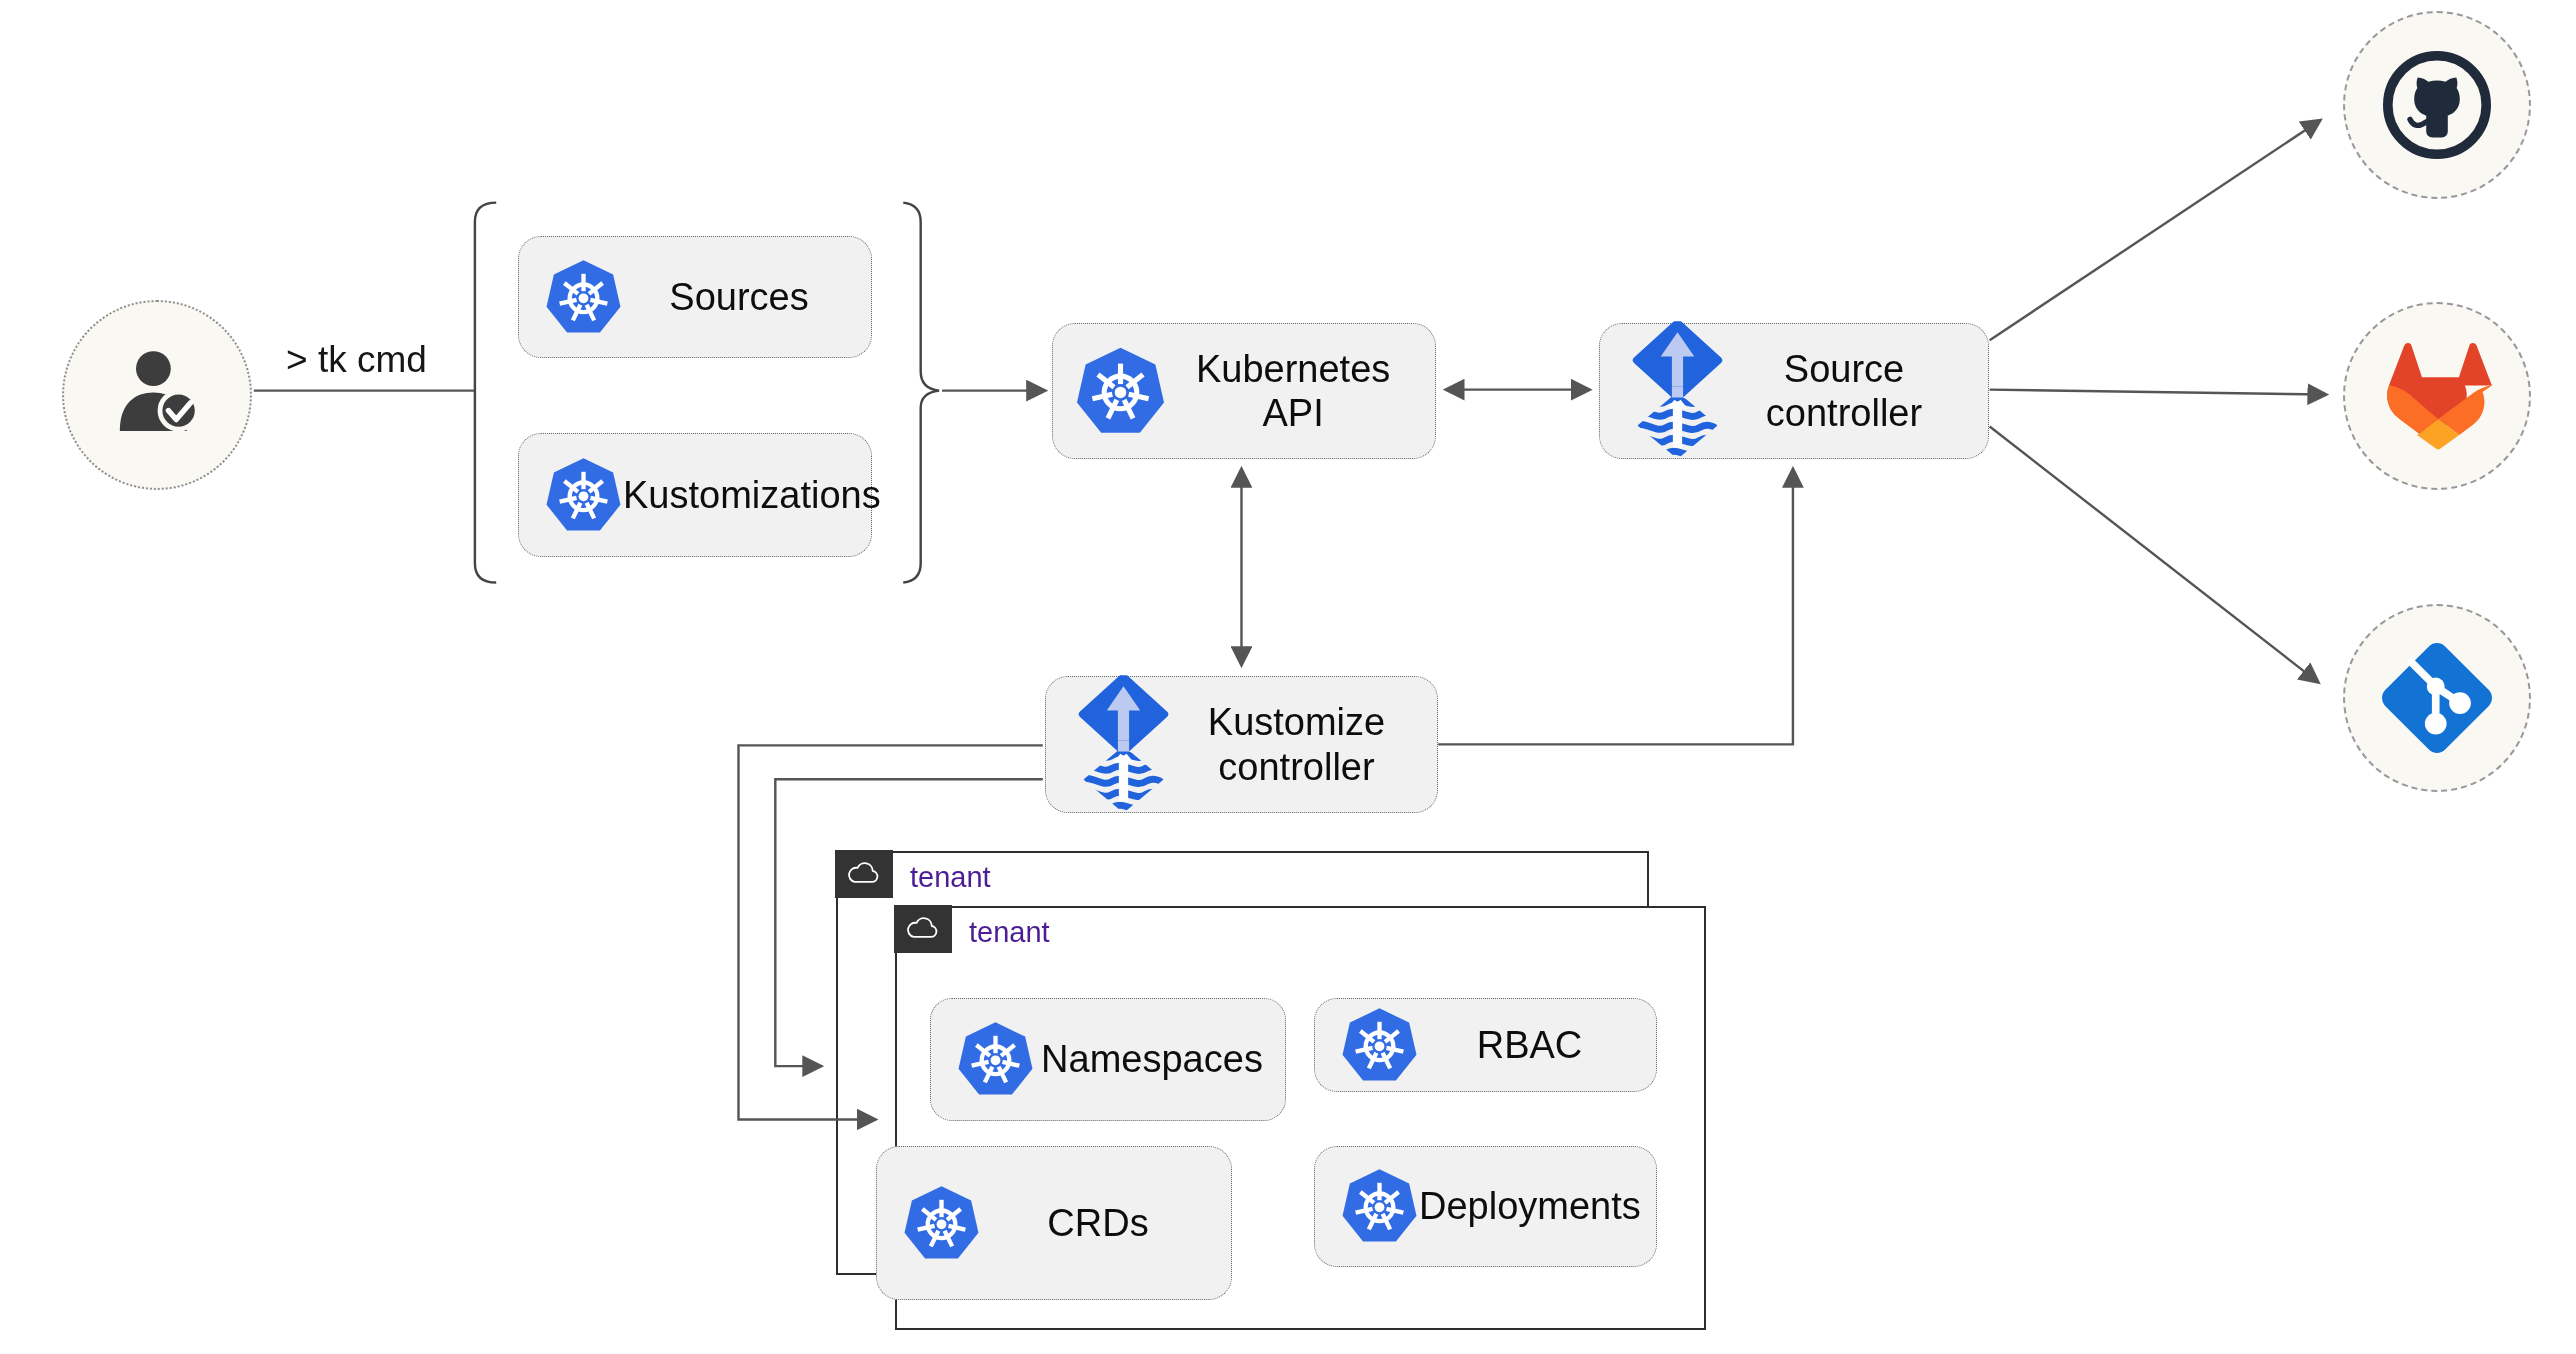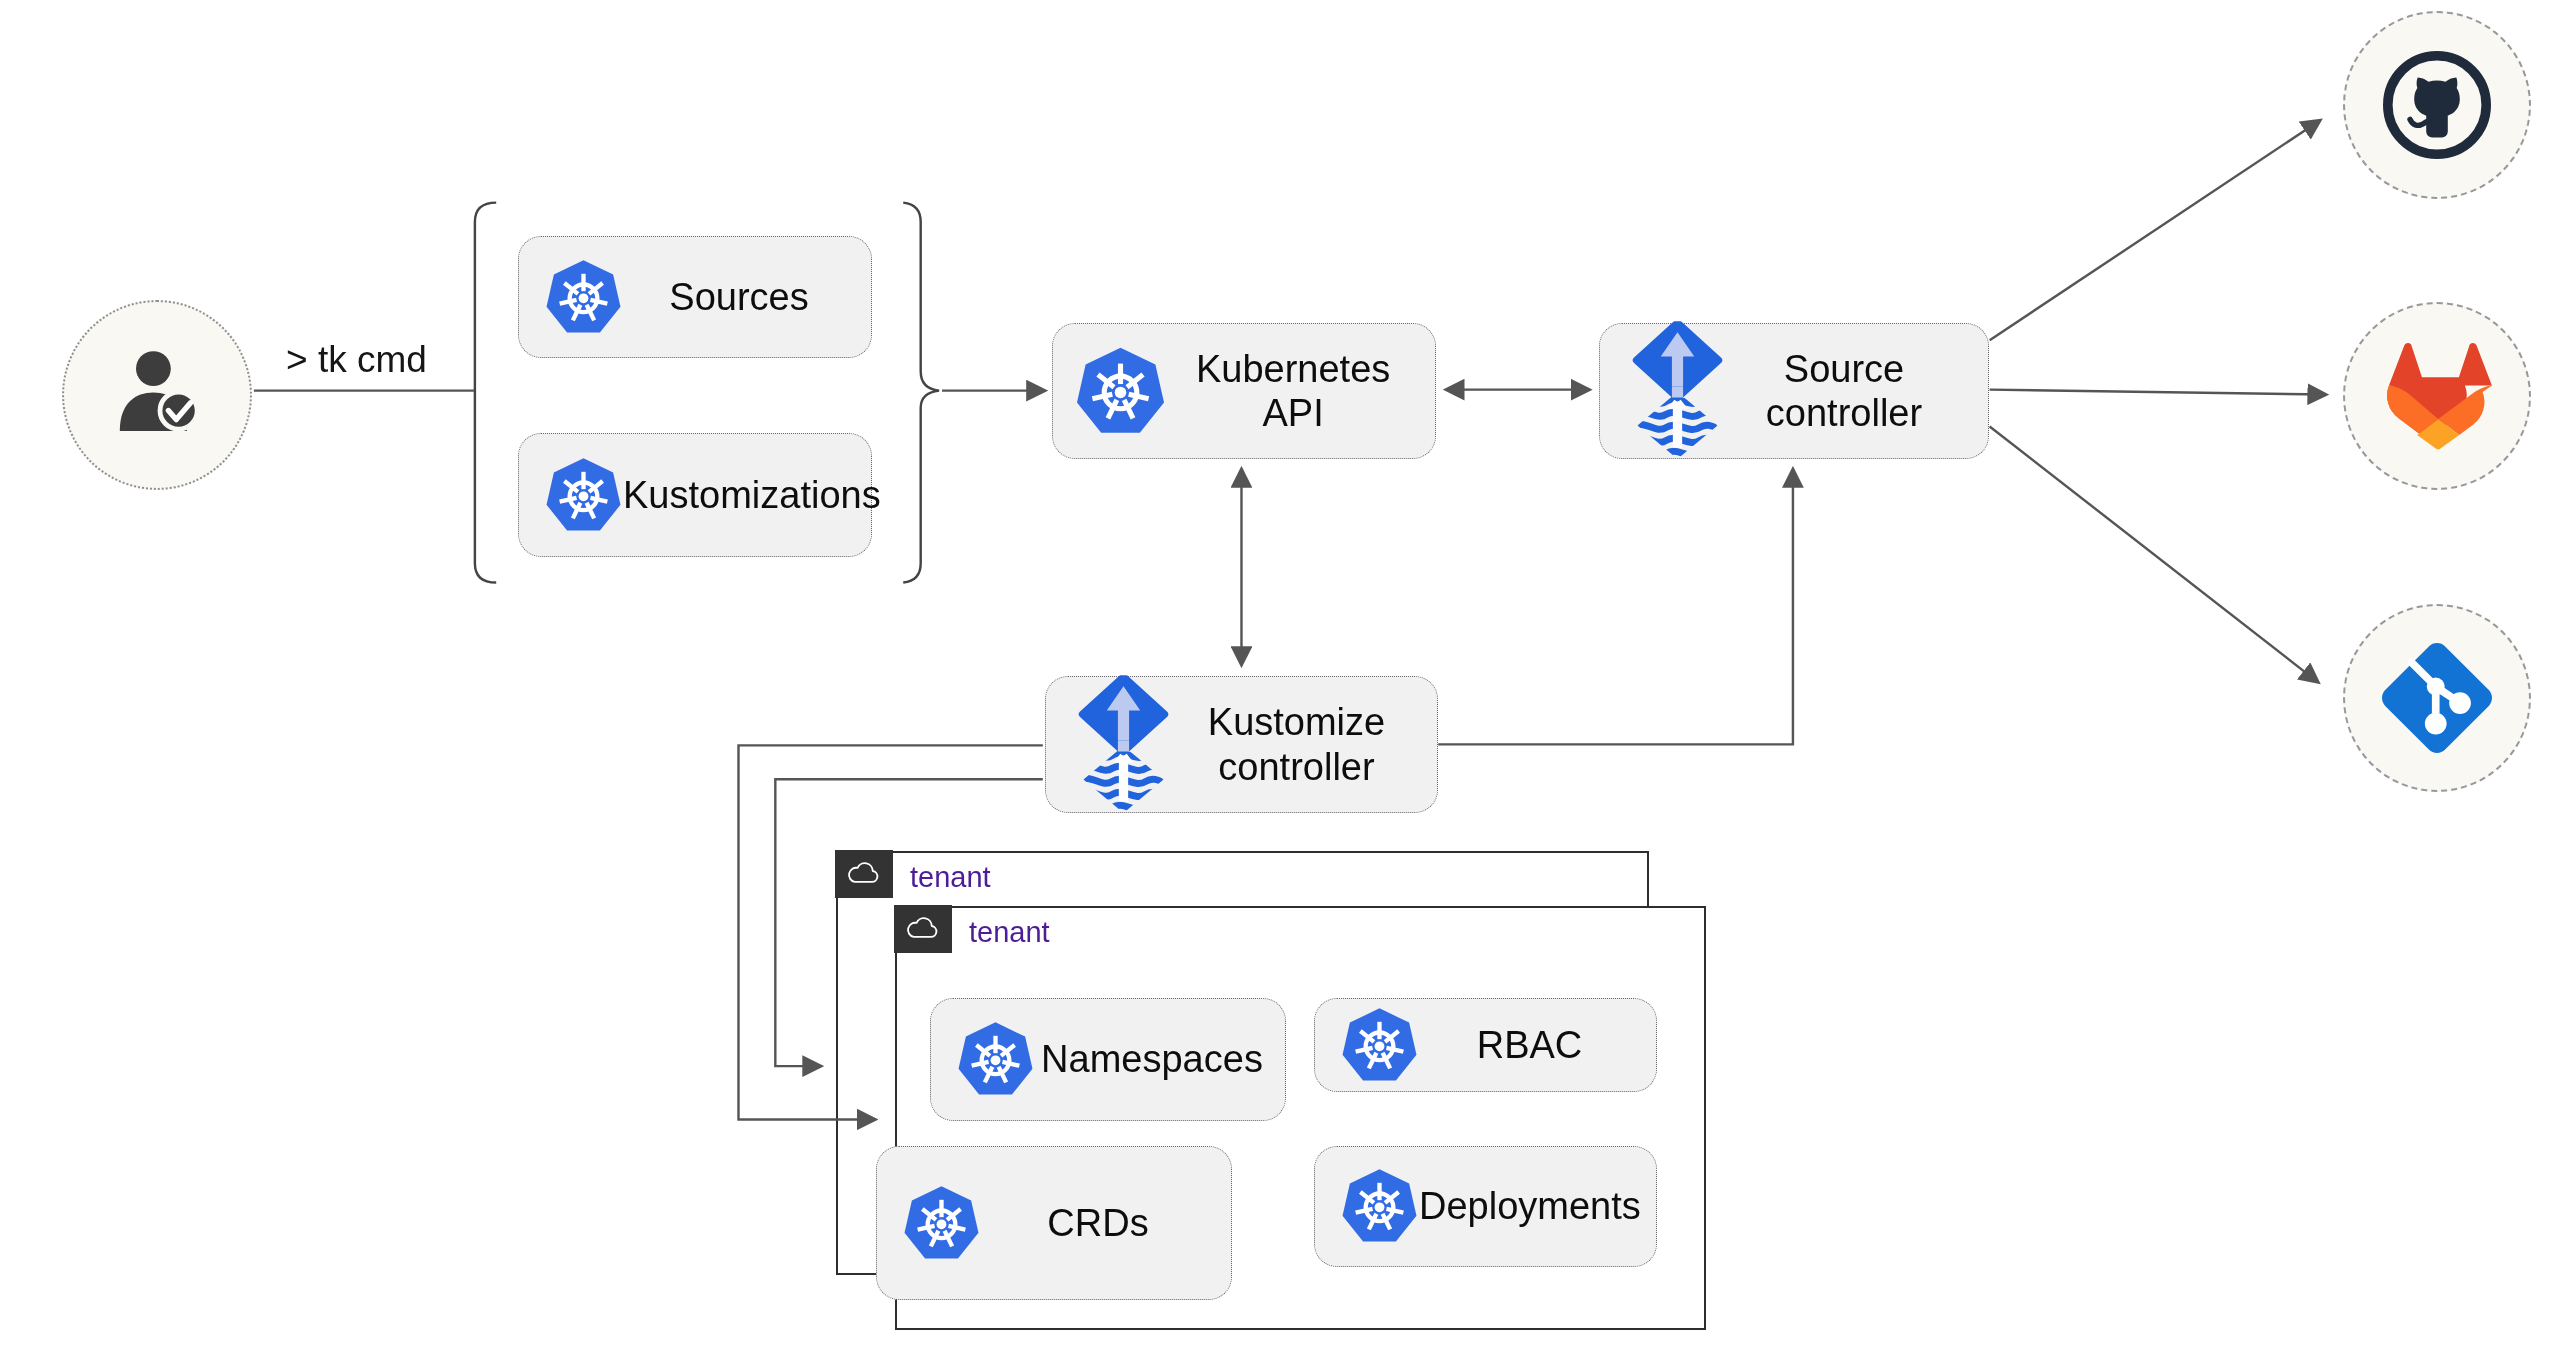--- a/index.html
+++ b/index.html
@@ -203,21 +203,21 @@
 
   <div class="tenant front" style="left:895px;top:906px;width:811px;height:424px;">
     <div class="tenant-tab">
       <svg viewBox="0 0 38 27" width="37" height="26">
           <use href="#sym-cloud"></use>
         </svg>
     </div>
     <div class="tenant-name">tenant</div>
   </div>
 
-  <div class="node" style="left:930px;top:998px;width:356px;height:123px;">
+  <div class="node" style="left:930px;top:998px;width:356px;height:123px;border-radius:22px;">
     <svg class="k8s" viewBox="0 0 82 82" width="79" height="79">
         <use href="#sym-k8s"></use>
       </svg>
     <div class="node-label">Namespaces</div>
   </div>
   <div class="node" style="left:1314px;top:998px;width:343px;height:94px;">
     <svg class="k8s" viewBox="0 0 82 82" width="79" height="79">
         <use href="#sym-k8s"></use>
       </svg>
     <div class="node-label">RBAC</div>

